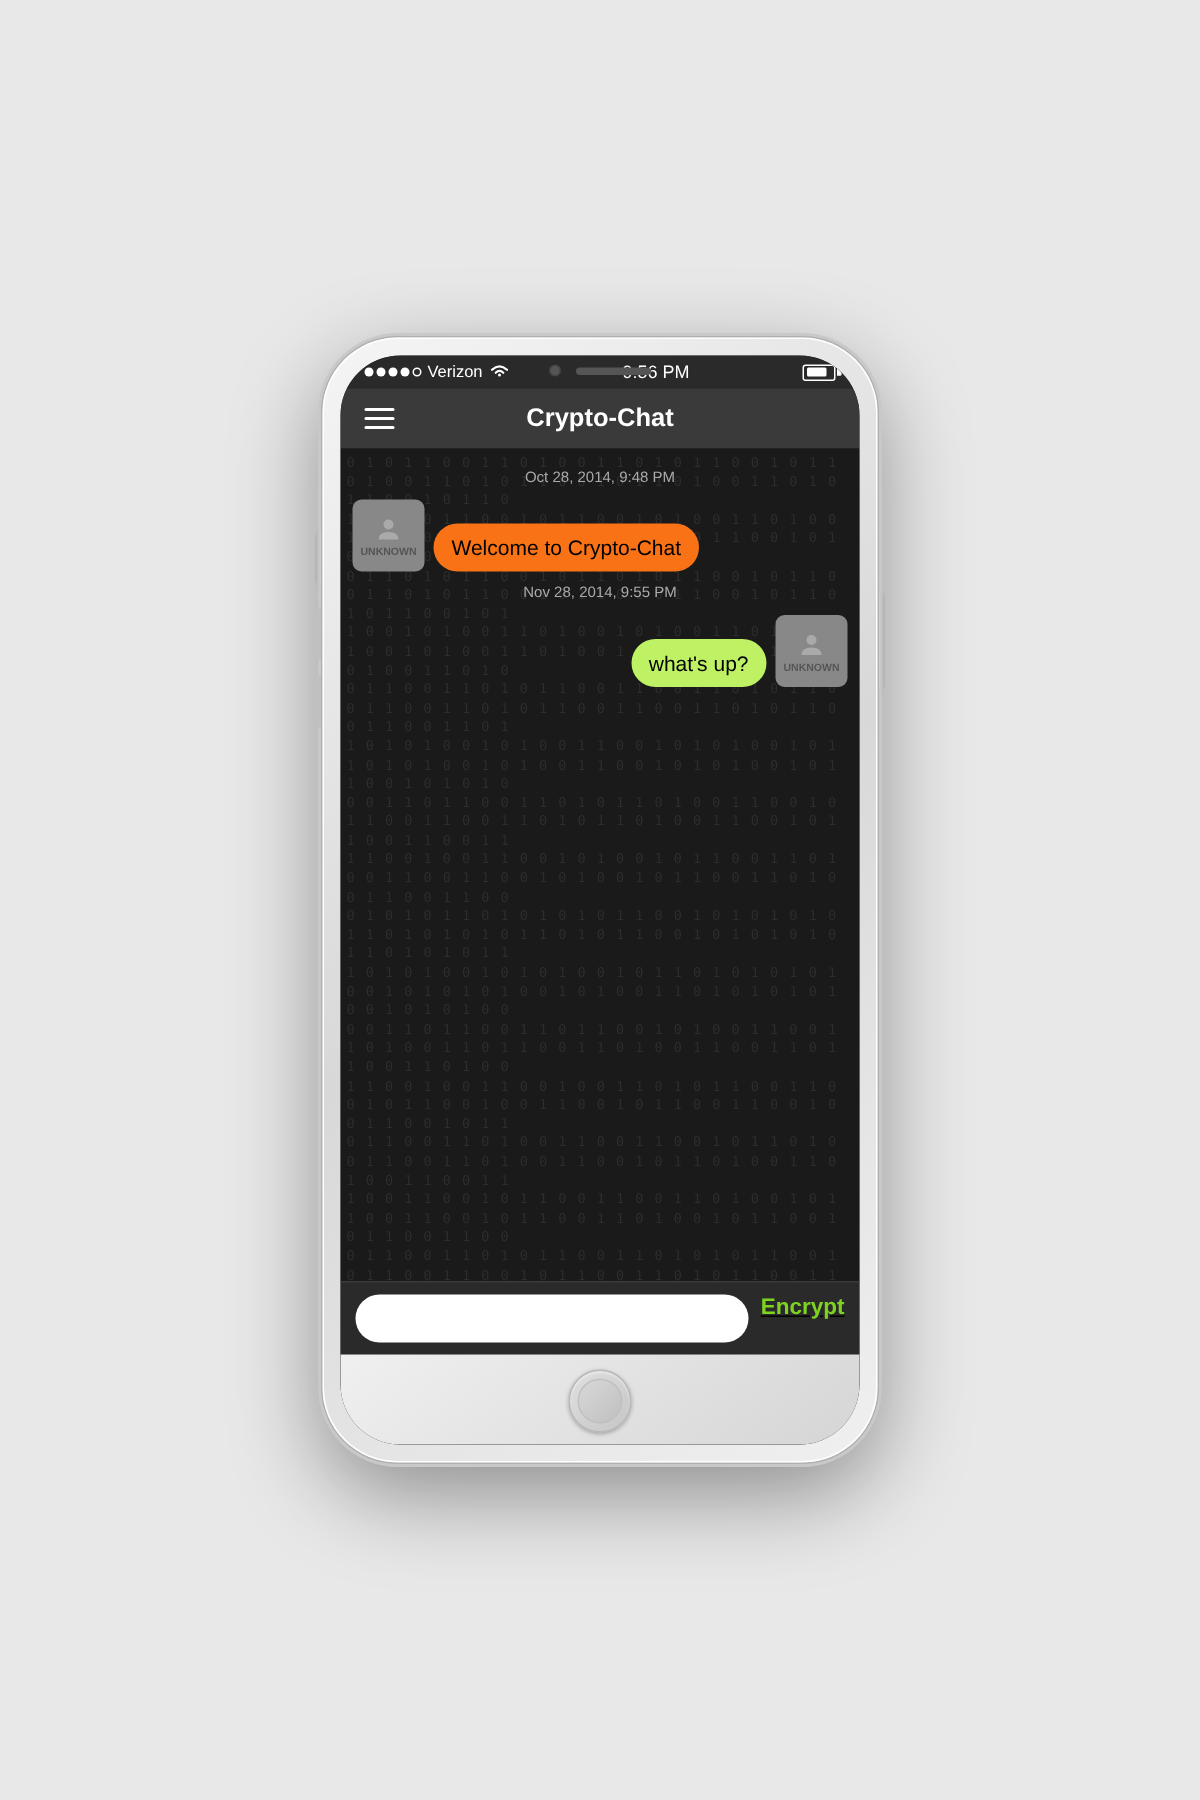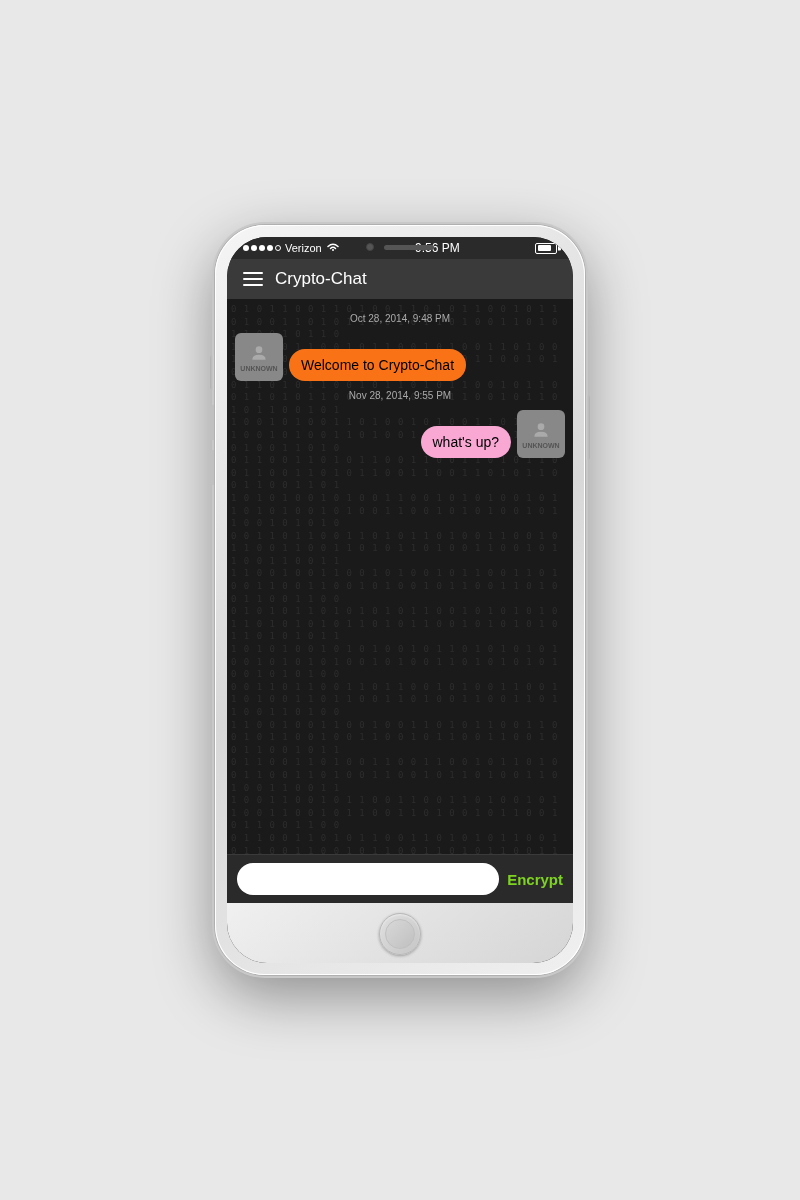--- a/index.html
+++ b/index.html
@@ -148,23 +148,24 @@
 
     .hamburger-line {
       width: 20px;
       height: 2px;
       background: white;
       border-radius: 1px;
     }
 
     .nav-title {
       flex: 1;
+      text-align: center;
       color: white;
       font-size: 17px;
-      font-weight: 400;
+      font-weight: 700;
       margin-right: 32px;
     }
 
     
     .chat-area {
       flex: 1;
       overflow: hidden;
       position: relative;
       background-color: #1a1a1a;
     }
@@ -239,34 +240,35 @@
     .bubble {
       max-width: 60%;
       padding: 8px 12px;
       border-radius: 16px;
       font-size: 14px;
       color: #000000;
       background: #f97316;
     }
 
     .bubble.sent {
-      background: #f9a8d4;
+      background: #bef264;
       color: #000000;
       border-radius: 16px;
     }
 
     
     .input-bar {
       background: #2a2a2a;
       padding: 8px 10px;
       display: flex;
-      align-items: center;
+      align-items: flex-start;
       gap: 8px;
       flex-shrink: 0;
       border-top: 1px solid #3a3a3a;
+      text-decoration: underline;
     }
 
     .message-input {
       flex: 1;
       height: 32px;
       background: #ffffff;
       border: none;
       border-radius: 16px;
       padding: 0 12px;
       font-size: 14px;

